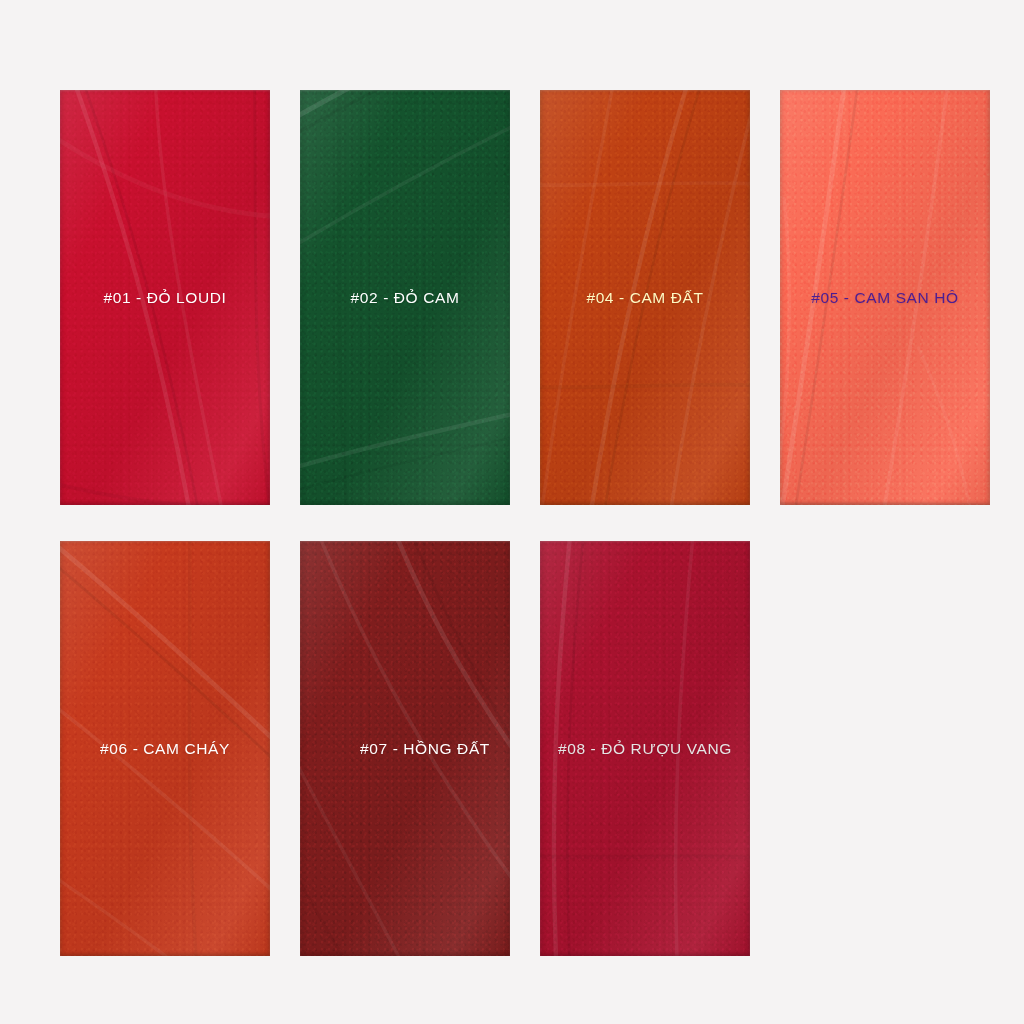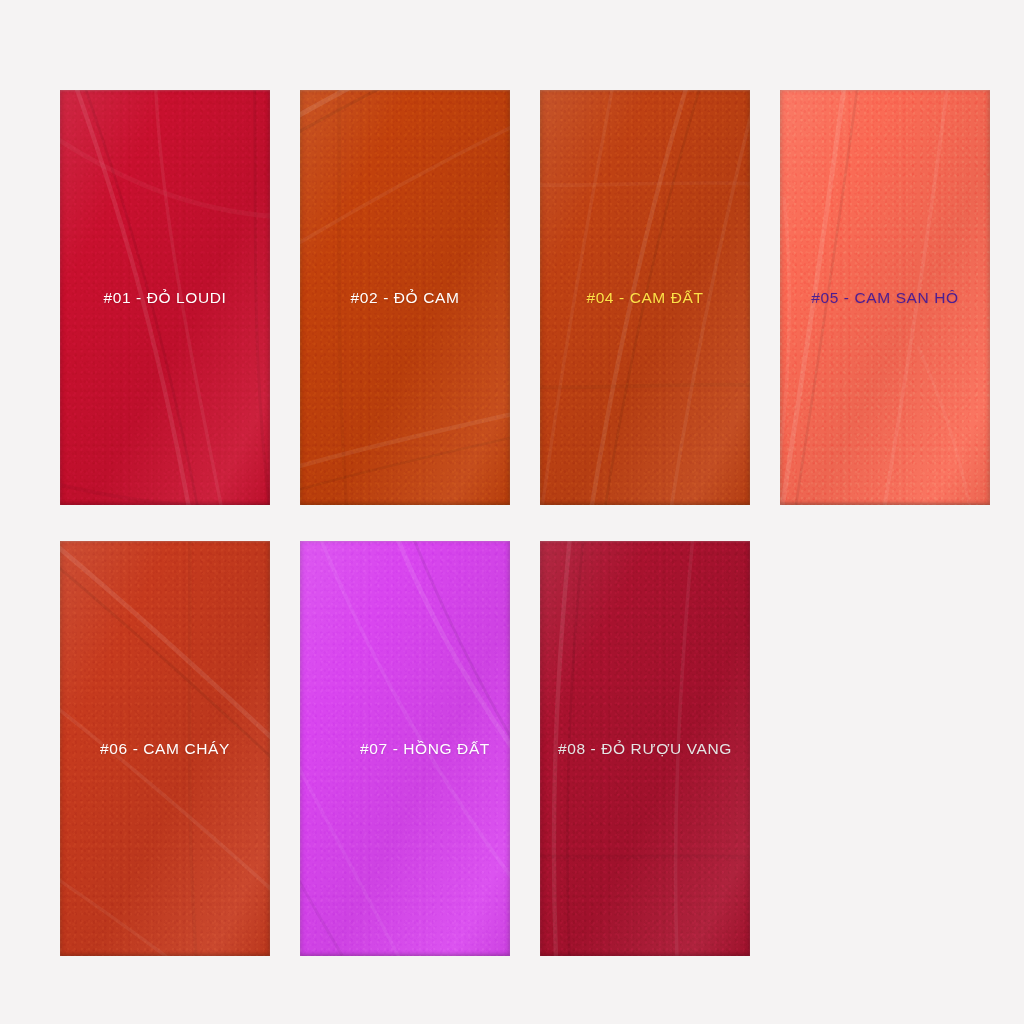--- a/index.html
+++ b/index.html
@@ -126,21 +126,21 @@
             <path d="M-10 70 C 50 120, 120 160, 210 150" stroke="rgba(255,255,255,.08)" stroke-width="3"></path>
             <path d="M-10 300 C 60 320, 130 336, 210 318" stroke="rgba(0,0,0,.08)" stroke-width="2.4"></path>
           </g>
         </svg>
       </div>
       <div class="tex-sheen"></div>
       <div class="tex-edge"></div>
       <span class="swatch-label" style="color: rgb(255, 255, 255);">#01 - ĐỎ LOUDI</span>
     </div>
 
-    <div class="swatch-card" style="background-color: #c2410c;">
+    <div class="swatch-card" style="background-color: #14532d;">
       <div class="tex-grain"></div>
       <div class="tex-smear">
         <svg viewBox="0 0 200 400" preserveAspectRatio="none">
           <g fill="none" stroke-linecap="round">
             <path d="M-10 118 C 60 74, 140 34, 215 4" stroke="rgba(255,255,255,.20)" stroke-width="3"></path>
             <path d="M-10 128 C 60 84, 140 44, 215 14" stroke="rgba(0,0,0,.14)" stroke-width="1.8"></path>
             <path d="M-10 196 C 62 150, 142 106, 215 72" stroke="rgba(255,255,255,.11)" stroke-width="2.2"></path>
             <path d="M-10 316 C 60 292, 140 276, 215 258" stroke="rgba(255,255,255,.14)" stroke-width="2.6"></path>
             <path d="M-10 330 C 60 306, 140 290, 215 272" stroke="rgba(0,0,0,.11)" stroke-width="1.6"></path>
             <path d="M-10 372 C 60 352, 140 340, 215 326" stroke="rgba(255,255,255,.10)" stroke-width="2"></path>
@@ -163,21 +163,21 @@
             <path d="M158 -10 C 126 90, 90 210, 64 410" stroke="rgba(0,0,0,.13)" stroke-width="1.6"></path>
             <path d="M188 -10 C 160 100, 126 230, 104 410" stroke="rgba(255,255,255,.12)" stroke-width="2.1"></path>
             <path d="M96 -10 C 74 110, 48 240, 28 410" stroke="rgba(255,255,255,.10)" stroke-width="2"></path>
             <path d="M-10 250 C 60 260, 130 246, 210 256" stroke="rgba(0,0,0,.08)" stroke-width="2.4"></path>
             <path d="M-10 130 C 60 136, 130 126, 210 134" stroke="rgba(255,255,255,.07)" stroke-width="2.2"></path>
           </g>
         </svg>
       </div>
       <div class="tex-sheen"></div>
       <div class="tex-edge"></div>
-      <span class="swatch-label" style="color: #fde047;">#04 - CAM ĐẤT</span>
+      <span class="swatch-label" style="color: #fef9c3;">#04 - CAM ĐẤT</span>
     </div>
 
     <div class="swatch-card" style="background-color: rgb(250, 107, 85);">
       <div class="tex-grain"></div>
       <div class="tex-smear">
         <svg viewBox="0 0 200 400" preserveAspectRatio="none">
           <g fill="none" stroke-linecap="round">
             <path d="M86 -10 C 72 110, 52 240, 26 410" stroke="rgba(255,255,255,.20)" stroke-width="2.8"></path>
             <path d="M94 -10 C 80 110, 60 240, 34 410" stroke="rgba(0,0,0,.12)" stroke-width="1.6"></path>
             <path d="M146 -10 C 134 120, 112 250, 86 410" stroke="rgba(255,255,255,.14)" stroke-width="2.2"></path>
@@ -204,21 +204,21 @@
             <path d="M-10 300 C 56 336, 126 382, 196 420" stroke="rgba(0,0,0,.10)" stroke-width="1.8"></path>
             <path d="M112 -10 C 120 110, 106 240, 126 410" stroke="rgba(0,0,0,.06)" stroke-width="2.2"></path>
           </g>
         </svg>
       </div>
       <div class="tex-sheen"></div>
       <div class="tex-edge"></div>
       <span class="swatch-label" style="color: rgb(255, 255, 255);">#06 - CAM CHÁY</span>
     </div>
 
-    <div class="swatch-card" style="background-color: #d946ef; padding-left: 40px;">
+    <div class="swatch-card" style="background-color: #7f1d1d; padding-left: 40px;">
       <div class="tex-grain"></div>
       <div class="tex-smear">
         <svg viewBox="0 0 200 400" preserveAspectRatio="none">
           <g fill="none" stroke-linecap="round">
             <path d="M66 -10 C 96 90, 140 180, 212 260" stroke="rgba(255,255,255,.18)" stroke-width="2.8"></path>
             <path d="M76 -10 C 106 90, 150 180, 212 272" stroke="rgba(0,0,0,.12)" stroke-width="1.7"></path>
             <path d="M20 -10 C 54 100, 104 200, 180 300" stroke="rgba(255,255,255,.13)" stroke-width="2.2"></path>
             <path d="M-10 120 C 30 200, 80 292, 140 410" stroke="rgba(255,255,255,.11)" stroke-width="2"></path>
             <path d="M-10 190 C 26 262, 70 342, 118 412" stroke="rgba(0,0,0,.09)" stroke-width="1.8"></path>
             <path d="M150 -10 C 168 80, 188 160, 212 222" stroke="rgba(255,255,255,.10)" stroke-width="1.9"></path>

